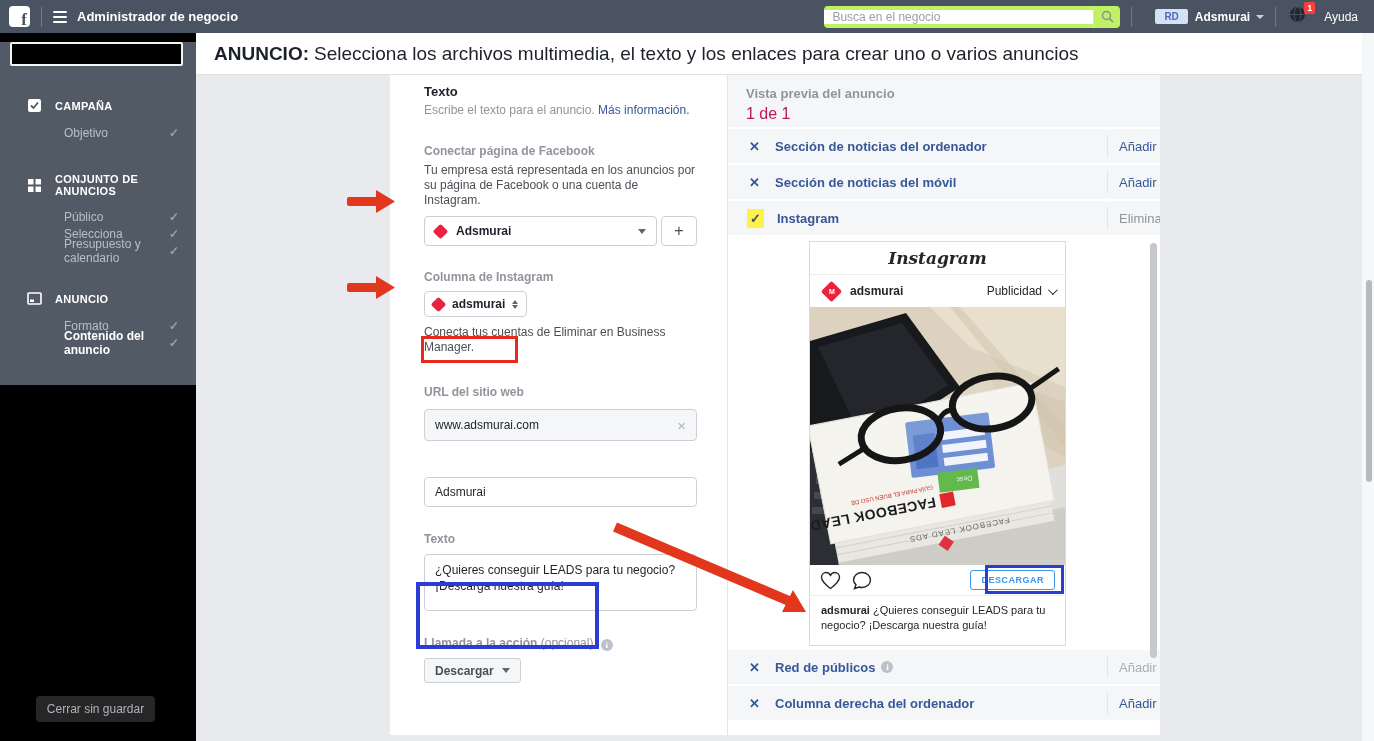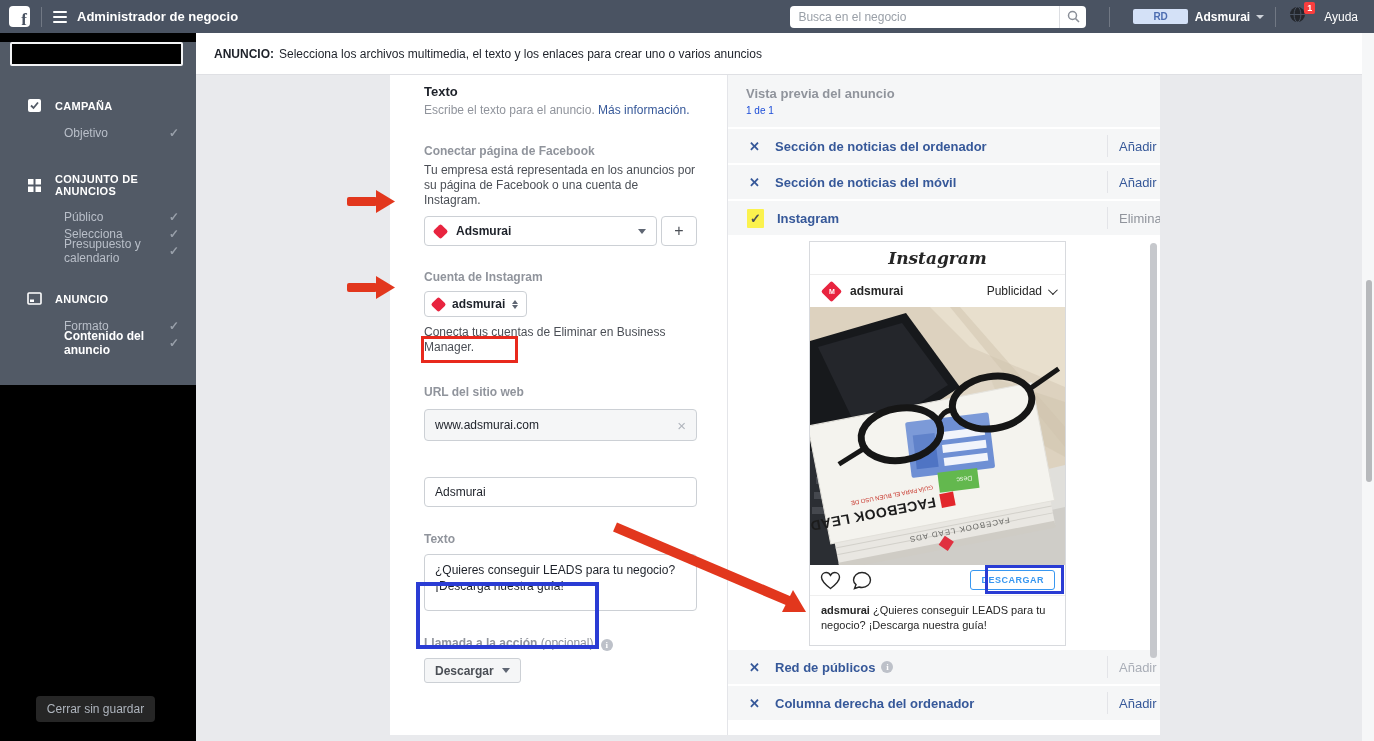--- a/index.html
+++ b/index.html
@@ -21,32 +21,32 @@
     width:21px; height:21px; background:#fff; border-radius:4px; margin-left:9px;
     display:flex; align-items:flex-end; justify-content:flex-end; overflow:hidden;
   }
   .fb-logo span { color:#4a5362; font-weight:bold; font-size:17px; line-height:15px; margin-right:3px; font-family:"Liberation Serif",serif; }
   .tb-sep { width:1px; height:20px; background:rgba(255,255,255,.22); margin:0 11px; }
   .hamburger { width:14px; display:flex; flex-direction:column; gap:3px; cursor:pointer; }
   .hamburger i { height:2px; background:#fff; border-radius:1px; }
   .tb-title { font-size:13px; font-weight:bold; margin-left:10px; }
   .tb-spacer { flex:1; }
   .tb-search {
-    width:296px; height:22px; background:#ffffff; border-radius:4px;
-    display:flex; align-items:center; overflow:hidden; margin-right:12px;
+    width:296px; height:22px; background:#bef264; border-radius:4px;
+    display:flex; align-items:center; overflow:hidden; 
   }
   .tb-search input {
     flex:1; border:none; outline:none; font-size:12px; padding:0 8px;
     color:#1d2129; font-family:"Liberation Sans",sans-serif;
   }
   .tb-search input::placeholder { color:#9aa0a8; }
   .tb-search .sbtn { width:27px; height:22px; border-left:1px solid #dcdee2; display:flex; align-items:center; justify-content:center; cursor:pointer; }
   .rd-badge {
     background:#d4e1f7; color:#4d6db1; font-size:10px; font-weight:bold;
-    padding:2px 20px; border-radius:2px; margin:0 7px 0 12px;
+    padding:2px 9px; border-radius:2px; margin:0 7px 0 12px;
   }
   .tb-account { font-size:12px; font-weight:bold; display:flex; align-items:center; cursor:pointer; }
   .caret-w { width:0; height:0; border-left:4px solid transparent; border-right:4px solid transparent; border-top:4px solid #cfd3da; margin-left:6px; }
   .globe-wrap { position:relative; margin:0 8px 0 2px; cursor:pointer; }
   .notif-badge {
     position:absolute; top:-4px; right:-9px; background:#fa3e3e; color:#fff;
     font-size:9px; font-weight:bold; padding:1px 3px; border-radius:2px; line-height:10px;
   }
   .tb-help { font-size:12px; margin-right:16px; margin-left:10px; cursor:pointer; }
 
@@ -66,21 +66,21 @@
   .close-btn {
     position:absolute; left:36px; bottom:19px; width:119px; height:26px;
     background:rgba(255,255,255,.15); border:none; border-radius:4px;
     color:#aeb4bd; font-size:12px; cursor:pointer; font-family:"Liberation Sans",sans-serif;
   }
 
   
   .page-header {
     position:absolute; left:196px; top:33px; width:1178px; height:42px;
     background:#fff; border-bottom:1px solid #dfe0e4; display:flex; align-items:center;
-    padding-left:18px; font-size:12px; z-index:10;
+    padding-left:18px; font-size:19px; z-index:10;
   }
   .page-header b { margin-right:5px; }
   .page-header span.rest { color:#1d2129; }
 
   
   .form-panel {
     position:absolute; left:390px; top:75px; width:337px; height:660px;
     background:#fff; padding:9px 30px 0 34px; overflow:hidden; z-index:5;
   }
   .f-title { font-size:13px; font-weight:bold; color:#1d2129; line-height:16px; }
@@ -151,21 +151,21 @@
   }
   .cta-btn .caret-d { margin-left:8px; }
 
   
   .pv-panel {
     position:absolute; left:727px; top:75px; width:433px; height:660px;
     background:#fff; border-left:1px solid #e4e5e9; overflow:hidden; z-index:5;
   }
   .pv-head { background:#f5f6f7; height:52px; padding:11px 0 0 18px; margin-bottom:2px; }
   .pv-title { font-size:13px; font-weight:bold; color:#90949c; }
-  .pv-page { font-size:10px; color:#1d4ed8; margin-top:4px; }
+  .pv-page { font-size:16px; color:#be185d; margin-top:4px; }
   .pv-row {
     height:34px; background:#f5f6f7; margin-bottom:2px;
     display:flex; align-items:center; padding-left:19px; cursor:default;
   }
   .pv-ic { width:15px; font-size:13px; font-weight:bold; color:#365899; text-align:center; cursor:pointer; }
   .pv-ic.check { color:#4b4f56; background:#fbf24e; padding:2px 3px; width:auto; border-radius:1px; }
   .pv-label { font-size:13px; font-weight:bold; color:#365899; margin-left:13px; cursor:pointer; }
   .pv-sep { width:1px; height:22px; background:#e3e4e8; margin-left:auto; }
   .pv-action { width:52px; padding-left:11px; font-size:13px; color:#365899; cursor:pointer; }
   .pv-action.disabled { color:#a9aeb7; cursor:default; }
@@ -337,21 +337,21 @@
       <div class="page-drop">
         <span class="diamond"></span>
         <span class="nm">Adsmurai</span>
         <span class="caret-d"></span>
       </div>
       <button class="plus-btn">+</button>
     </div>
   </div>
 
   <div class="sec-ig">
-    <div class="f-label">Cuenta de Instagram</div>
+    <div class="f-label">Columna de Instagram</div>
     <div class="ig-drop">
       <span class="diamond"></span>
       <span class="nm">adsmurai</span>
       <span class="updown">
           <i class="up"></i>
           <i class="dn"></i>
         </span>
     </div>
     <div class="f-desc ig-help">Conecta tus cuentas de Eliminar en Business Manager.</div>
   </div>

